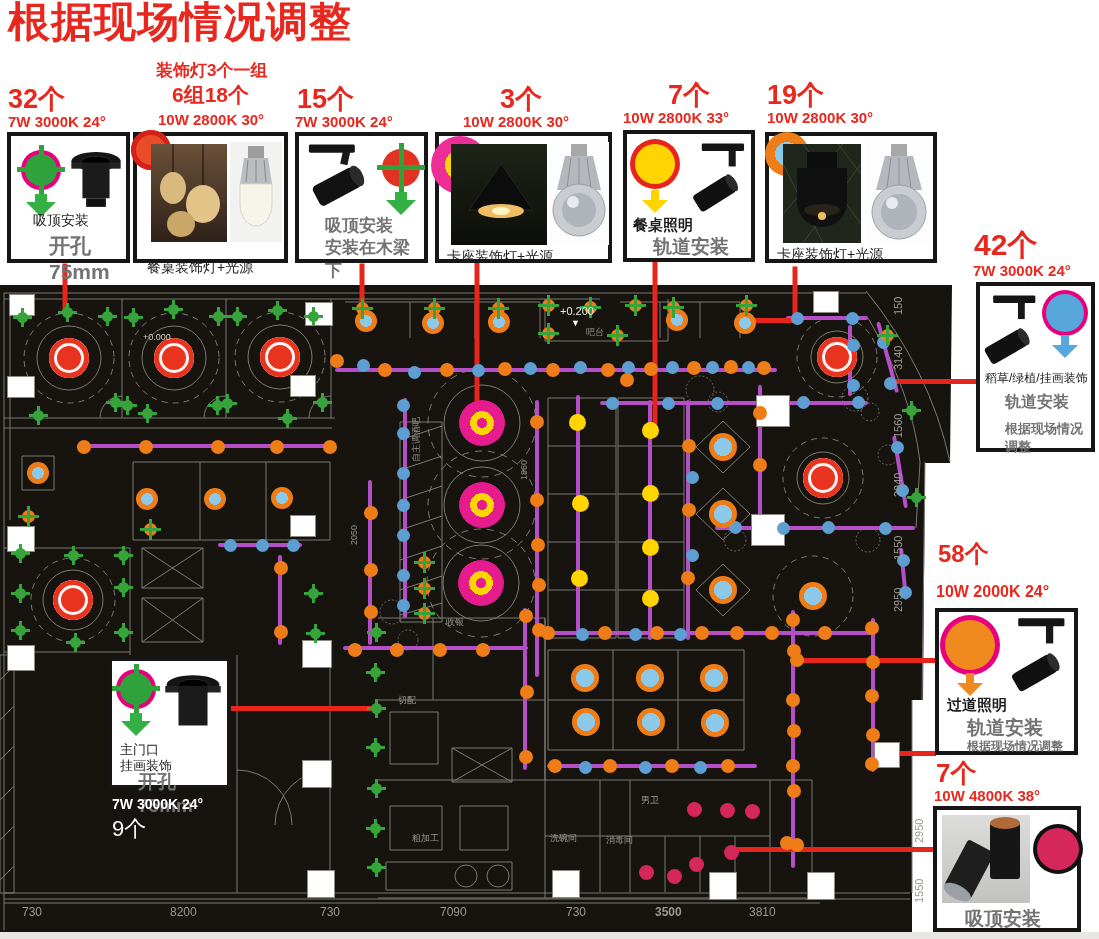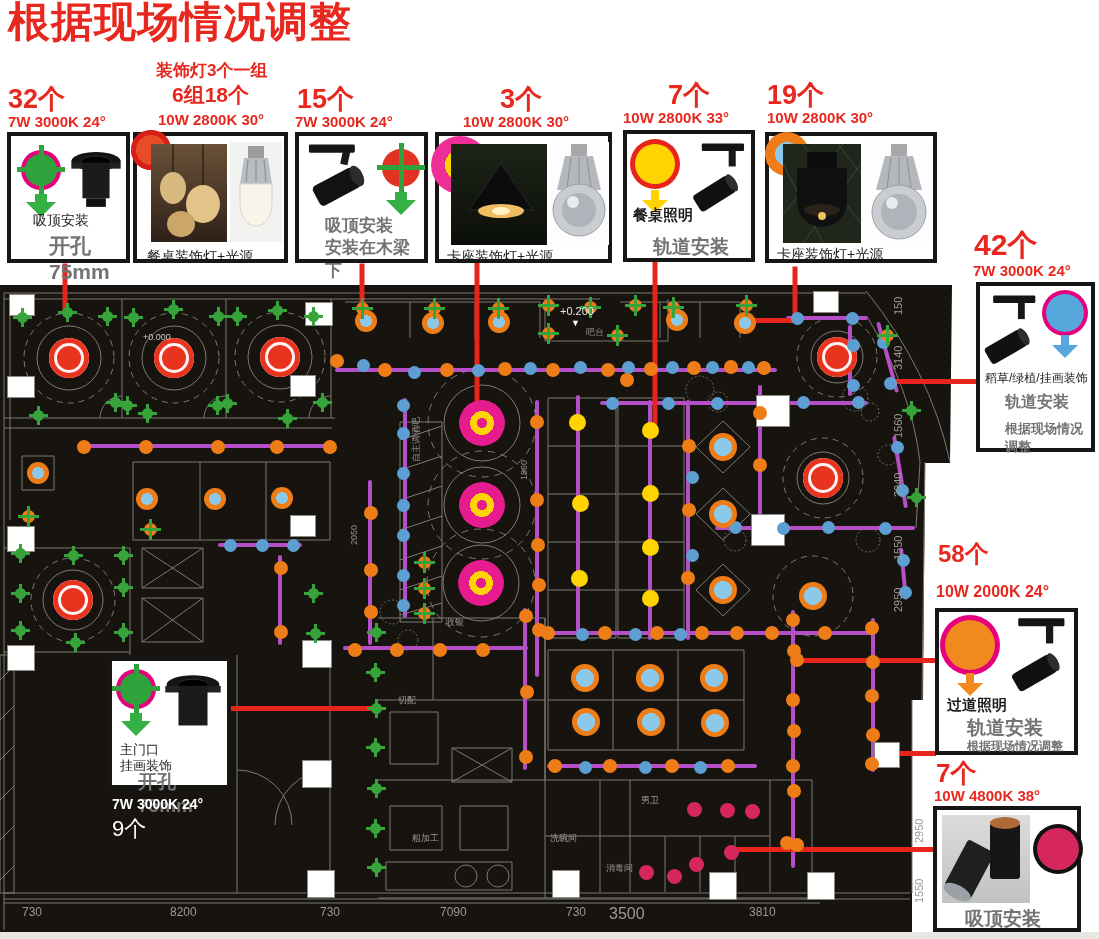--- a/index.html
+++ b/index.html
@@ -519,39 +519,39 @@
       </div>
       <div class="dot ceiling-spot-orange-cross" style="position: absolute; left: 880.5px; top: 328.5px; width: 13px; height: 13px; background: rgb(238, 125, 24);">
         <i style="position: absolute; left: -4px; top: 5px; width: 21px; height: 3px; background: rgb(54, 164, 58);"></i>
         <i style="position: absolute; top: -4px; left: 5px; height: 21px; width: 3px; background: rgb(54, 164, 58);"></i>
       </div>
       <div class="tx" style="position: absolute; left: 22px; top: 906px; font-size: 12px; color: rgb(154, 154, 147);">730</div>
       <div class="tx" style="position: absolute; left: 170px; top: 906px; font-size: 12px; color: rgb(154, 154, 147);">8200</div>
       <div class="tx" style="position: absolute; left: 320px; top: 906px; font-size: 12px; color: rgb(154, 154, 147);">730</div>
       <div class="tx" style="position: absolute; left: 440px; top: 906px; font-size: 12px; color: rgb(154, 154, 147);">7090</div>
       <div class="tx" style="position: absolute; left: 566px; top: 906px; font-size: 12px; color: rgb(154, 154, 147);">730</div>
-      <div class="tx" style="position: absolute; left: 609px; top: 906px; font-size: 16px; color: rgb(154, 154, 147);">3500</div>
+      <div class="tx" style="position: absolute; left: 655px; top: 906px; font-size: 12px; color: rgb(154, 154, 147); font-weight: bold;">3500</div>
       <div class="tx" style="position: absolute; left: 749px; top: 906px; font-size: 12px; color: rgb(154, 154, 147);">3810</div>
       <div class="tx" style="position: absolute; left: 893px; top: 315px; font-size: 11px; color: rgb(154, 154, 147); transform: rotate(-90deg); transform-origin: 0px 0px;">150</div>
       <div class="tx" style="position: absolute; left: 893px; top: 370px; font-size: 11px; color: rgb(154, 154, 147); transform: rotate(-90deg); transform-origin: 0px 0px;">3140</div>
       <div class="tx" style="position: absolute; left: 893px; top: 438px; font-size: 11px; color: rgb(154, 154, 147); transform: rotate(-90deg); transform-origin: 0px 0px;">1560</div>
       <div class="tx" style="position: absolute; left: 893px; top: 497px; font-size: 11px; color: rgb(154, 154, 147); transform: rotate(-90deg); transform-origin: 0px 0px;">2940</div>
       <div class="tx" style="position: absolute; left: 893px; top: 560px; font-size: 11px; color: rgb(154, 154, 147); transform: rotate(-90deg); transform-origin: 0px 0px;">1550</div>
       <div class="tx" style="position: absolute; left: 893px; top: 612px; font-size: 11px; color: rgb(154, 154, 147); transform: rotate(-90deg); transform-origin: 0px 0px;">2950</div>
       <div class="tx" style="position: absolute; left: 914px; top: 843px; font-size: 11px; color: rgb(154, 154, 147); transform: rotate(-90deg); transform-origin: 0px 0px;">2950</div>
       <div class="tx" style="position: absolute; left: 914px; top: 903px; font-size: 11px; color: rgb(154, 154, 147); transform: rotate(-90deg); transform-origin: 0px 0px;">1550</div>
       <div class="tx" style="position: absolute; left: 560px; top: 306px; font-size: 11px; color: rgb(232, 232, 226);">+0.200</div>
       <div class="tx" style="position: absolute; left: 571px; top: 319px; font-size: 9px; color: rgb(255, 255, 255);">▼</div>
       <div class="tx" style="position: absolute; left: 586px; top: 328px; font-size: 9px; color: rgb(143, 143, 136);">吧台</div>
       <div class="tx" style="position: absolute; left: 143px; top: 333px; font-size: 9px; color: rgb(207, 207, 200);">+0.000</div>
       <div class="tx" style="position: absolute; left: 446px; top: 618px; font-size: 9px; color: rgb(154, 154, 146);">收银</div>
       <div class="tx" style="position: absolute; left: 398px; top: 696px; font-size: 9px; color: rgb(154, 154, 146);">切配</div>
       <div class="tx" style="position: absolute; left: 412px; top: 834px; font-size: 9px; color: rgb(154, 154, 146);">粗加工</div>
       <div class="tx" style="position: absolute; left: 550px; top: 834px; font-size: 9px; color: rgb(154, 154, 146);">洗碗间</div>
-      <div class="tx" style="position: absolute; left: 606px; top: 836px; font-size: 9px; color: rgb(154, 154, 146); margin-top: 28px;">消毒间</div>
+      <div class="tx" style="position: absolute; left: 606px; top: 836px; font-size: 9px; color: rgb(154, 154, 146);">消毒间</div>
       <div class="tx" style="position: absolute; left: 641px; top: 796px; font-size: 9px; color: rgb(154, 154, 146);">男卫</div>
       <div class="tx" style="position: absolute; left: 412px; top: 462px; font-size: 9px; color: rgb(143, 143, 136); transform: rotate(-90deg); transform-origin: 0px 0px;">自主调酒吧</div>
       <div class="tx" style="position: absolute; left: 350px; top: 545px; font-size: 9px; color: rgb(143, 143, 136); transform: rotate(-90deg); transform-origin: 0px 0px;">2050</div>
       <div class="tx" style="position: absolute; left: 520px; top: 480px; font-size: 9px; color: rgb(143, 143, 136); transform: rotate(-90deg); transform-origin: 0px 0px;">1860</div>
     </div>
 
   <div class="abs cnt" style="left:8px;top:86px;font-size:27px">32个</div>
   <div class="abs spec" style="left:8px;top:114px;font-size:15px">7W 3000K 24°</div>
   <div class="cobox" style="left:7px;top:132px;width:123px;height:131px">
     <div class="gxi" style="left:8px;top:10px">
@@ -590,21 +590,21 @@
     <div class="ph" style="left:93px;top:6px;width:52px;height:100px;background:#f2f2f0">
       <svg width="52" height="100">
           <rect x="18" y="4" width="16" height="12" fill="#9c9c9c"></rect>
           <path d="M14,16 h24 l4,26 h-32 z" fill="#b9bcc0"></path>
       <line x1="18" y1="18" x2="16" y2="40" stroke="#888"></line>
           <line x1="26" y1="18" x2="26" y2="40" stroke="#888"></line>
           <line x1="34" y1="18" x2="36" y2="40" stroke="#888"></line>
       <path d="M10,42 h32 v20 a16,22 0 0 1 -32,0 z" fill="#f7f4ea" stroke="#d8d4c8"></path>
         </svg>
     </div>
-    <div class="cap abs" style="left:10px;top:112px">餐桌装饰灯+光源</div>
+    <div class="cap abs" style="left:10px;top:123px">餐桌装饰灯+光源</div>
   </div>
 
   <div class="abs cnt" style="left:297px;top:86px;font-size:27px">15个</div>
   <div class="abs spec" style="left:295px;top:114px;font-size:15px">7W 3000K 24°</div>
   <div class="cobox" style="left:295px;top:132px;width:133px;height:131px">
     <svg class="ph" style="left:4px;top:4px" width="74" height="78" viewBox="0 0 100 105">
       <rect x="8" y="6" width="62" height="11" rx="2" fill="#151515"></rect>
         <rect x="52" y="15" width="10" height="18" fill="#1a1a1a" transform="rotate(12 57 24)"></rect>
       <g transform="rotate(-28 45 62)">
           <rect x="14" y="48" width="62" height="30" rx="6" fill="#121212"></rect>
@@ -660,21 +660,21 @@
         </span>
     </div>
     <svg class="ph" style="left:62px;top:4px" width="64" height="80" viewBox="0 0 100 120">
       <rect x="20" y="6" width="66" height="12" rx="2" fill="#141414"></rect>
         <rect x="62" y="16" width="11" height="26" fill="#181818"></rect>
       <g transform="rotate(-32 45 80)">
           <rect x="6" y="66" width="64" height="30" rx="6" fill="#111"></rect>
           <ellipse cx="70" cy="81" rx="7" ry="15" fill="#2d2d2d"></ellipse>
         </g>
     </svg>
-    <div class="cap abs" style="left:6px;top:72px;font-weight:700;font-size:15px">餐桌照明</div>
+    <div class="cap abs" style="left:6px;top:82px;font-weight:700;font-size:15px">餐桌照明</div>
     <div class="abs rednote" style="left:6px;top:100px;font-size:19px">轨道安装</div>
   </div>
 
   <div class="abs cnt" style="left:767px;top:82px;font-size:27px">19个</div>
   <div class="abs spec" style="left:767px;top:110px;font-size:15px">10W 2800K 30°</div>
   <div class="cobox" style="left:765px;top:132px;width:172px;height:131px">
     <div class="badge" style="left:-4px;top:-4px;width:44px;height:44px;background:radial-gradient(circle,#8cc8e8 0 12px,#ee7d18 12px)"></div>
     <div class="ph" style="left:14px;top:8px;width:78px;height:99px;background:#20261c">
       <svg width="78" height="99">
           <g stroke="#3c4734">

